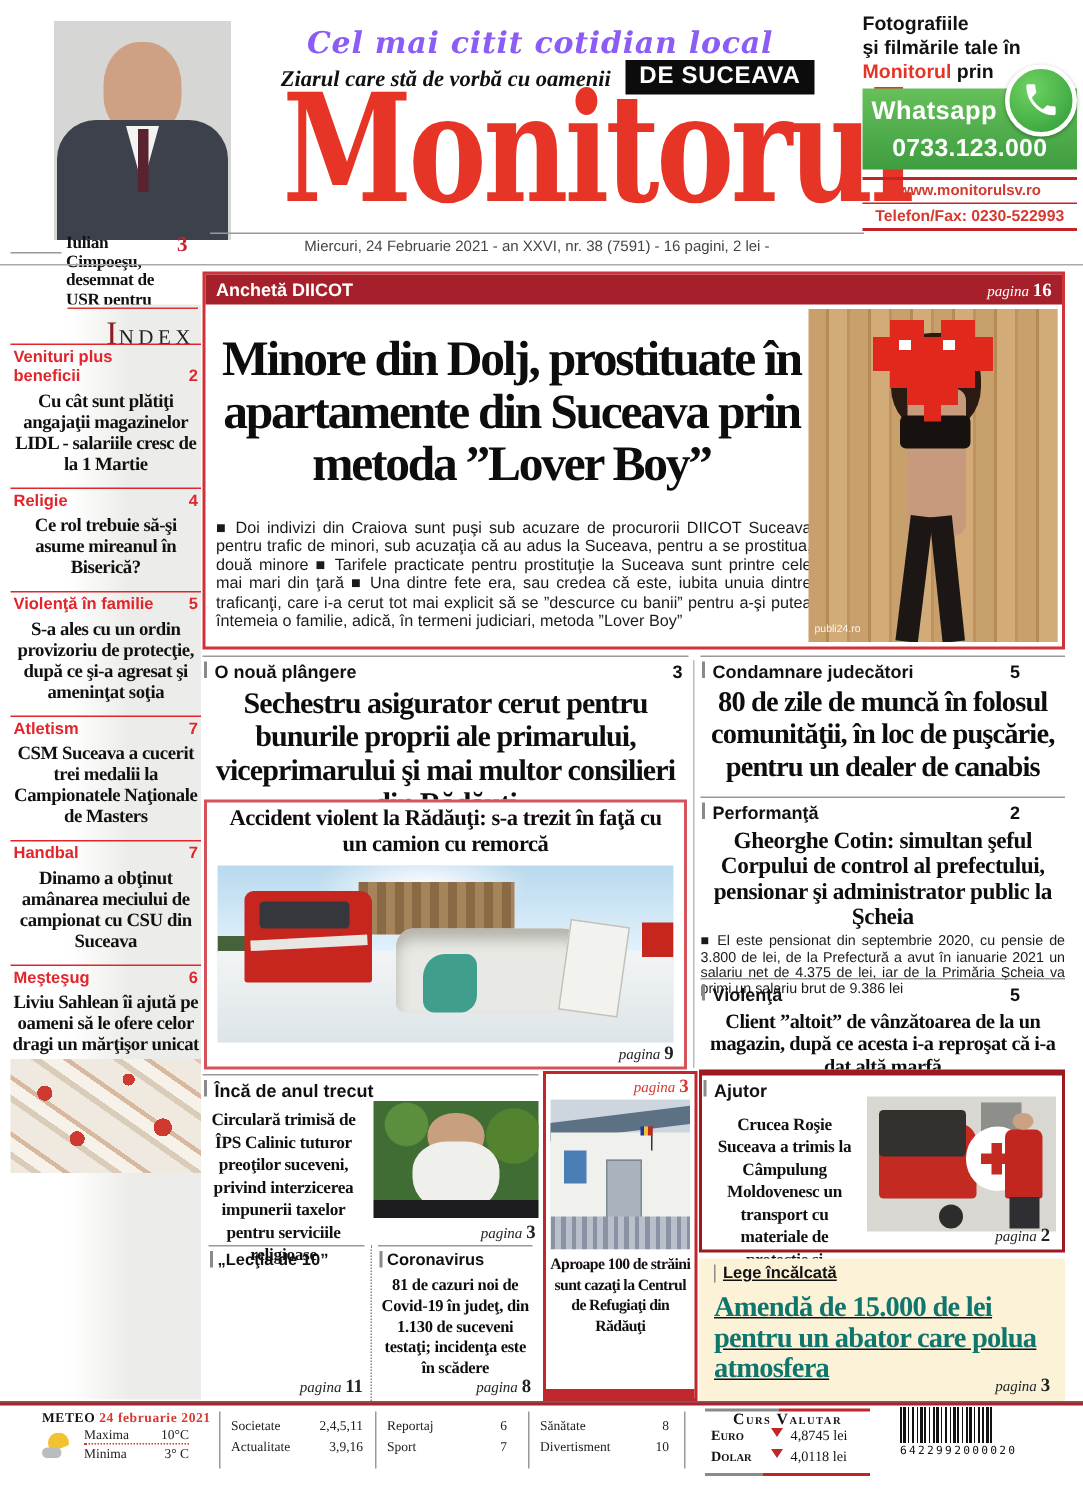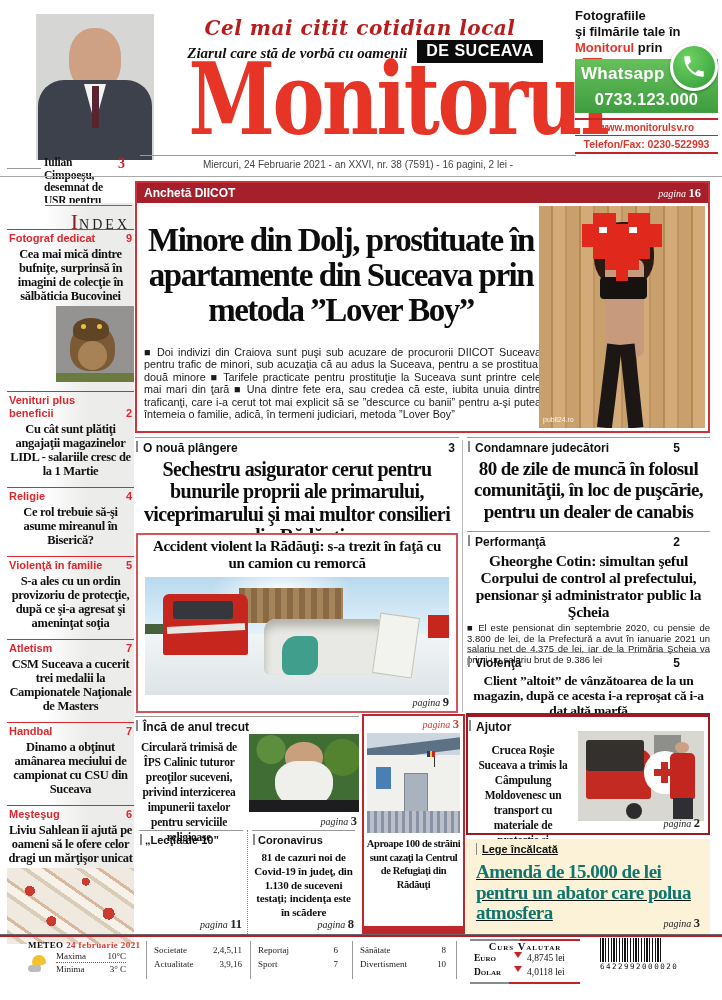--- a/index.html
+++ b/index.html
@@ -15,21 +15,21 @@
   .portrait { left:36px; top:14px; width:118px; height:146px; background:#d6d6d4; overflow:hidden; }
   .p-head { position:absolute; left:33px; top:14px; width:52px; height:62px; background:#cfa184; border-radius:46% 46% 42% 42%; }
   .p-suit { position:absolute; left:2px; top:66px; width:114px; height:80px; background:#3c414b; border-radius:26px 26px 0 0; }
   .p-shirt { position:absolute; left:48px; top:70px; width:22px; height:40px; background:#f3f3f1; clip-path:polygon(0 0,100% 0,50% 100%); }
   .p-tie { position:absolute; left:56px; top:72px; width:7px; height:42px; background:#5a2330; }
 
   .teaser-cap { left:44px; top:156px; width:78px; font:bold 11.5px "Liberation Serif", serif; line-height:1.1; letter-spacing:-0.2px; }
   .teaser-pg { left:118px; top:156px; font:bold 14px "Liberation Serif", serif; color:#c2242a; }
   .cap-line { left:7px; top:168px; width:34px; border-top:1px solid #999; }
 
-  .script-tag { left:150px; top:16px; width:420px; text-align:center; color:#b91c1c;
+  .script-tag { left:150px; top:16px; width:420px; text-align:center; color:#8b5cf6;
     font:bold italic 20px "DejaVu Serif", serif; letter-spacing:.5px; }
   .sub-row { left:150px; top:40px; width:430px; text-align:center; }
   .sub-tag { font:bold italic 15px "Liberation Serif", serif; }
   .region-badge { display:inline-block; margin-left:10px; background:#0c0c0c; color:#fff;
     font:bold 16px "Liberation Sans", sans-serif; padding:2px 9px 3px; letter-spacing:.5px; vertical-align:2px; }
   .logo { left:140px; top:52px; width:440px; text-align:center; color:#e63527;
     font:bold 100px "DejaVu Serif", serif; line-height:.95; letter-spacing:-3px;
     transform:scaleX(.78); transform-origin:50% 0; white-space:nowrap; }
   .issue { left:140px; top:155px; width:436px; text-align:center; font:10px "Liberation Sans", sans-serif;
     color:#444; border-top:1px solid #999; padding-top:3px; }
@@ -270,32 +270,20 @@
       </div>
       <div class="wa-number">0733.123.000</div>
     </div>
     <div class="promo-site">www.monitorulsv.ro</div>
     <div class="promo-tel">Telefon/Fax: 0230-522993</div>
   </div>
 
   <aside class="abs sidebar">
     <div class="index-head"><span class="big-i">I</span><span>NDEX</span></div>
 
-    <div class="sb-item">
-      <div class="sb-label"><span>Fotograf dedicat</span><span class="pg">9</span></div>
-      <div class="sb-title">Cea mai mică dintre bufniţe, surprinsă în imagini de colecţie în sălbăticia Bucovinei</div>
-      <div class="sb-photo-owl">
-        <div class="owl-body"></div>
-        <div class="owl-belly"></div>
-        <div class="owl-head"></div>
-        <div class="owl-eye" style="left:32%"></div>
-        <div class="owl-eye" style="left:52%"></div>
-        <div class="owl-perch"></div>
-      </div>
-    </div>
 
     <div class="sb-item">
       <div class="sb-label"><span>Venituri plus beneficii</span><span class="pg">2</span></div>
       <div class="sb-title">Cu cât sunt plătiţi angajaţii magazinelor LIDL - salariile cresc de la 1 Martie</div>
     </div>
 
     <div class="sb-item">
       <div class="sb-label"><span>Religie</span><span class="pg">4</span></div>
       <div class="sb-title">Ce rol trebuie să-şi asume mireanul în Biserică?</div>
     </div>

